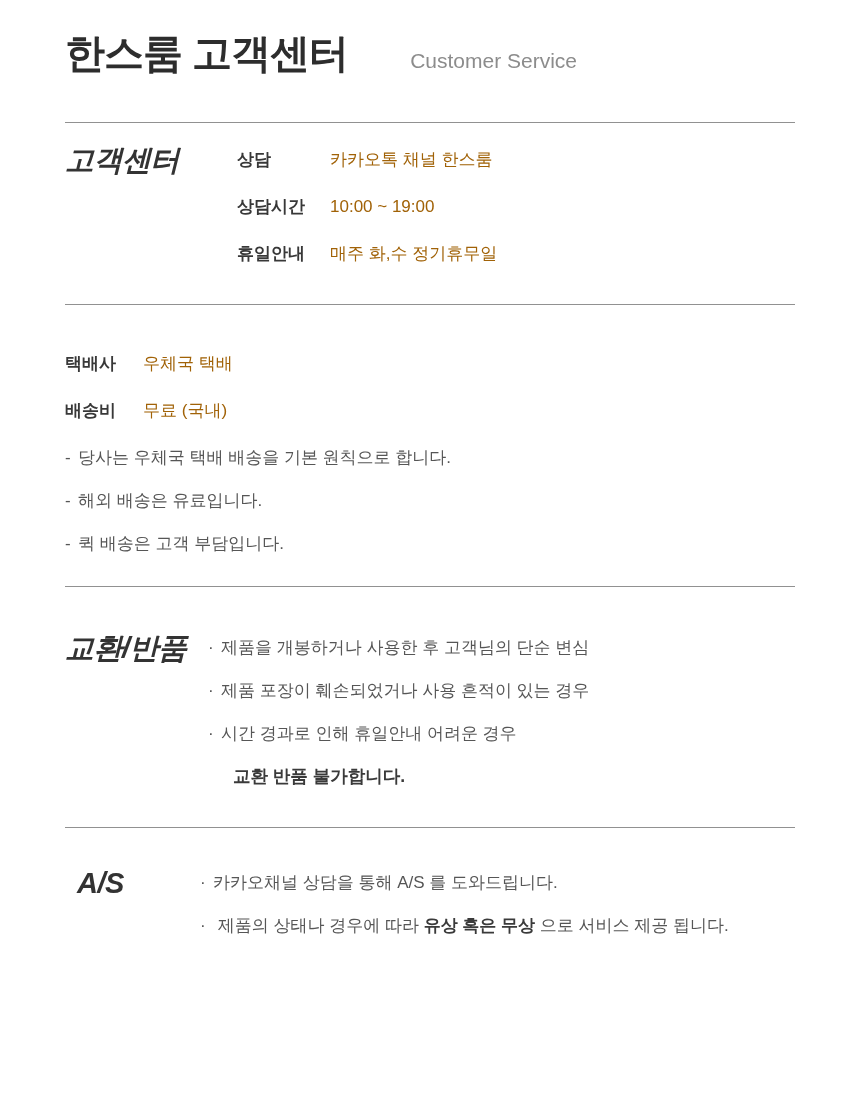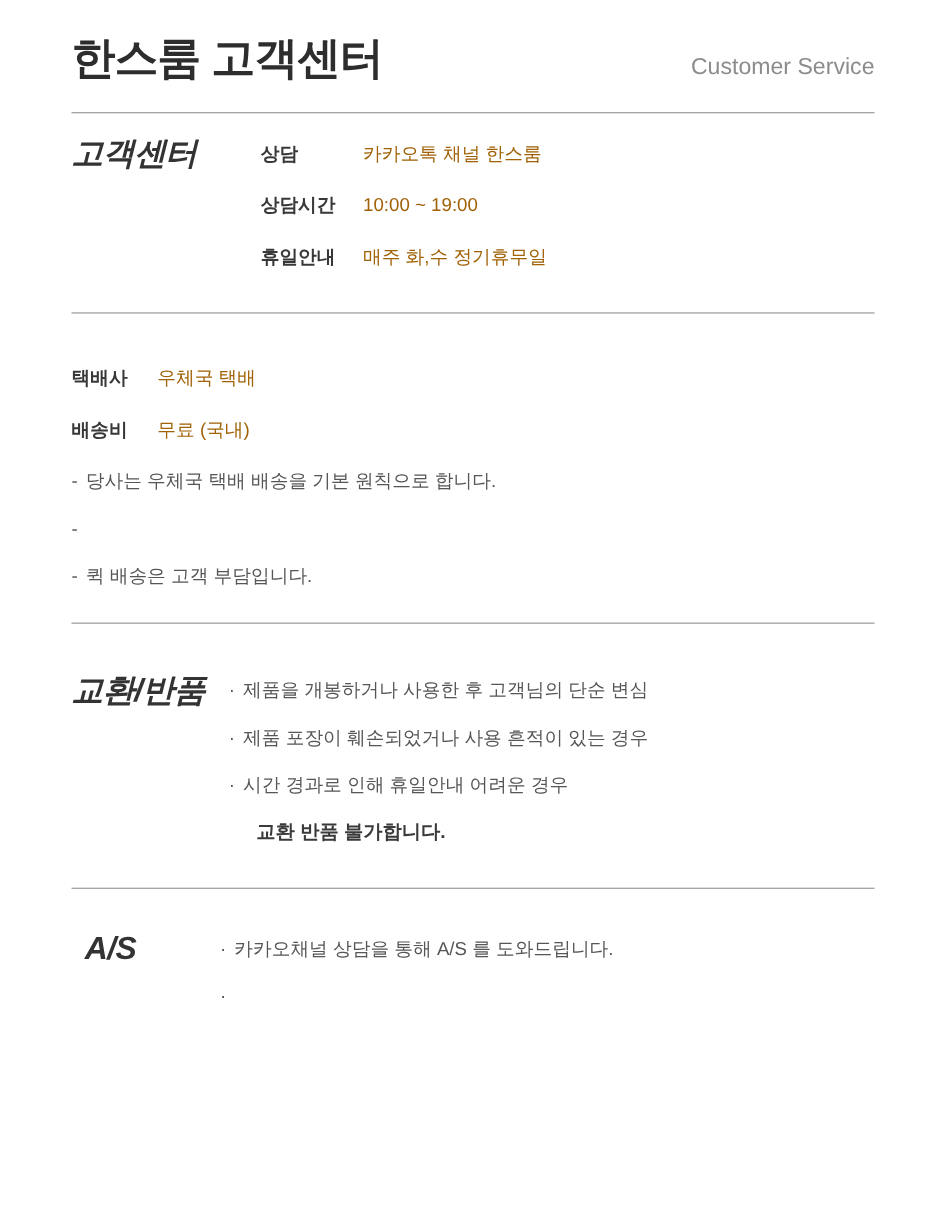--- a/index.html
+++ b/index.html
@@ -10,22 +10,21 @@
     height:1100px;
     box-sizing:border-box;
     background:#ffffff;
     padding:28px 65px 0 65px;
     overflow:hidden;
   }
   
   .page-header{
     display:flex;
     align-items:flex-end;
-    margin-bottom:24px;
-    justify-content:space-between;
+    margin-bottom:44px;
   }
   .page-title{
     margin:0;
     font-size:40px;
     line-height:50px;
     font-weight:700;
     letter-spacing:-1px;
     color:#2d2d2d;
   }
   .page-subtitle{
@@ -149,20 +148,21 @@
         <span class="info-label lbl-w-78">배송비</span>
         <span class="info-value">무료 (국내)</span>
       </div>
       <div class="bullet-list after-rows">
           <div class="bullet-row">
             <span class="bullet-marker">-</span>
             <span class="bullet-text"><span>당사는 우체국 택배 배송을 기본 원칙으로 합니다.</span></span>
           </div>
           <div class="bullet-row">
             <span class="bullet-marker">-</span>
+            <span class="bullet-text"><span>해외 배송은 유료입니다.</span></span>
           </div>
           <div class="bullet-row">
             <span class="bullet-marker">-</span>
             <span class="bullet-text"><span>퀵 배송은 고객 부담입니다.</span></span>
           </div>
         </div>
     </div>
   </section>
 
   <hr class="divider">
@@ -193,18 +193,19 @@
   <section class="section section-4">
     <h2 class="section-heading head-col-as">A/S</h2>
     <div class="section-body">
       <div class="bullet-list">
           <div class="bullet-row">
             <span class="bullet-marker">·</span>
             <span class="bullet-text"><span>카카오채널 상담을 통해 A/S 를 도와드립니다.</span></span>
           </div>
           <div class="bullet-row">
             <span class="bullet-marker">·</span>
+            <span class="bullet-text"><span>&nbsp;제품의 상태나 경우에 따라 </span><b>유상 혹은 무상</b><span> 으로 서비스 제공 됩니다.</span></span>
           </div>
         </div>
     </div>
   </section>
 
 </div>
 
 </body></html>

